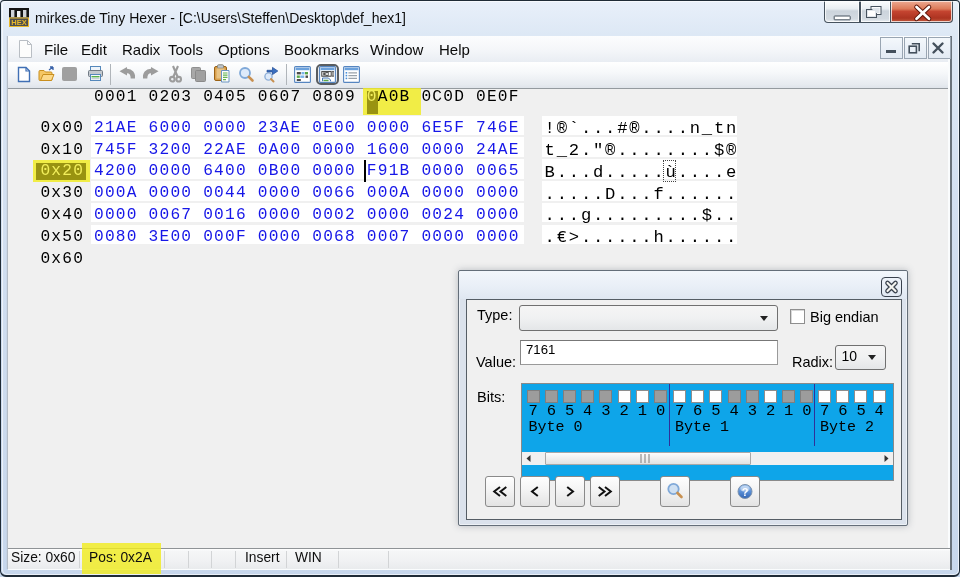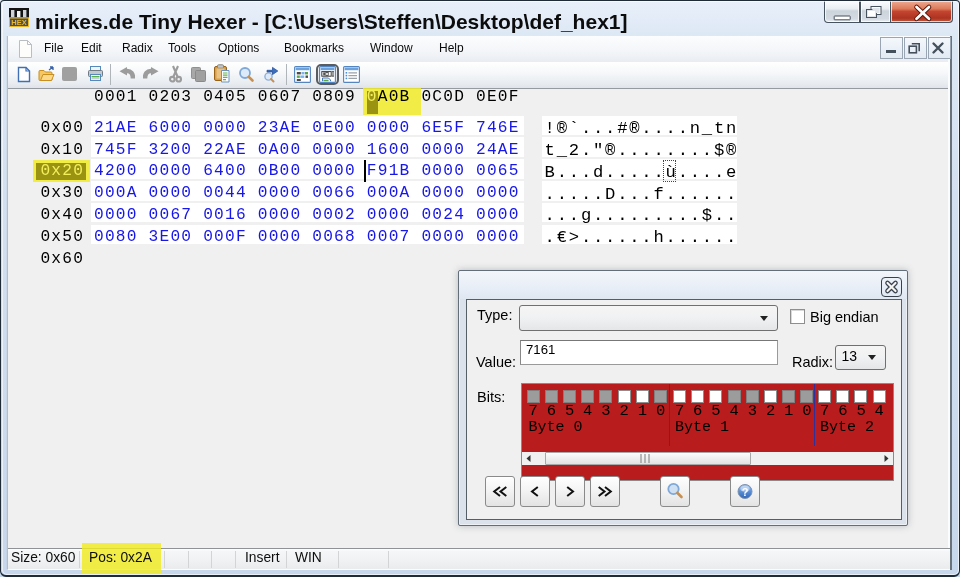--- a/index.html
+++ b/index.html
@@ -1,26 +1,26 @@
 <!DOCTYPE html>
 <html><head><meta charset="utf-8">
 <style>
 *{margin:0;padding:0;box-sizing:border-box}
 html,body{width:960px;height:577px;overflow:hidden;font-family:"Liberation Sans",sans-serif;background:#fff;}
 .a{position:absolute;}
 #win{position:absolute;left:0;top:0;width:960px;height:577px;
  background:linear-gradient(180deg,#e9f0fa 0%,#dde8f5 6%,#d3e0f1 34%,#c7d7ec 100%);padding-left:44px;}
 #outline{position:absolute;left:0;top:0;width:960px;height:577px;border-style:solid;border-color:#1f2b36;border-width:1px 1.7px 2.5px 1.5px;border-radius:4px 4px 6px 6px;z-index:400;pointer-events:none;}
 #inline{position:absolute;left:1.5px;top:1px;width:957px;height:573.5px;border:1px solid rgba(255,255,255,.62);border-radius:3px 3px 5px 5px;z-index:399;pointer-events:none;}
-#title{position:absolute;left:35px;top:10px;font-size:21px;color:#0c0c0c;z-index:5;font-weight:bold;}
+#title{position:absolute;left:35px;top:10px;font-size:14px;color:#0c0c0c;z-index:5;}
 .cbtn{position:absolute;top:0;height:23px;border:1px solid #46525e;border-top:none;z-index:6;
  background:linear-gradient(180deg,#feffff 0%,#e9eef2 40%,#ccd4dc 50%,#d3dae1 85%,#e8edf2 100%);box-shadow:inset 0 0 0 1px rgba(255,255,255,.75);}
 #client{position:absolute;left:8px;top:36px;width:940.3px;height:532.5px;background:#f0f0f0;box-shadow:-1.2px 0 0 #b4bcc6;}
 #menubar{position:absolute;left:8px;top:36px;width:940.3px;height:26px;background:linear-gradient(180deg,#fcfdfe 0%,#f4f6f9 55%,#e9edf3 100%);z-index:2;}
-.mitem{position:absolute;top:5px;font-size:12px;color:#0a0a0a;z-index:3;}
+.mitem{position:absolute;top:5px;font-size:15px;color:#0a0a0a;z-index:3;}
 .mdib{position:absolute;top:1px;width:23px;height:22px;border:1px solid #99a5b2;background:linear-gradient(180deg,#f4f8fc,#e2eaf3);z-index:3;}
 #toolbar{position:absolute;left:8px;top:62px;width:940.3px;height:27px;border-bottom:1px solid #949a9f;
  background:linear-gradient(180deg,#ffffff 0%,#f6f8fa 40%,#e7ebf0 85%,#dfe4ea 100%);z-index:2;}
 .tsep{position:absolute;top:2px;width:1px;height:21px;background:#b0b5ba;}
 .ticon{position:absolute;z-index:3;}
 #status{position:absolute;left:8px;top:548px;width:942.3px;height:20.5px;border-top:1.4px solid #8f9396;box-shadow:inset 0 1.2px 0 #fdfdfd;
  background:linear-gradient(180deg,#f6f7f8 0%,#f0f1f3 60%,#e9ebed 100%);z-index:2;}
 .ssep{position:absolute;top:550.5px;width:1px;height:17px;background:#d2d4d6;z-index:3;}
 .stext{position:absolute;font-size:13.8px;color:#0e0e0e;z-index:6;}
 .band{position:absolute;background:#fff;z-index:1;}
@@ -270,23 +270,23 @@
 <div class="dlab" style="left:17px;top:82.5px;">Value:</div>
 <div class="dlab" style="left:333px;top:82.5px;">Radix:</div>
 <div class="dlab" style="left:18px;top:117.5px;">Bits:</div>
 <div class="combo" style="left:59.5px;top:34px;width:259px;height:26px;"></div>
 <div class="carrow" style="left:301px;top:44.5px;"></div>
 <div class="a" style="left:330.5px;top:38px;width:15px;height:15px;background:#fff;border:1px solid #8e8e8e;box-shadow:inset 1px 1px 0 #d8d8d8;"></div>
 <div class="dlab" style="left:351px;top:37.5px;">Big endian</div>
 <div class="tbox" style="left:60.5px;top:69px;width:258px;height:24.5px;"></div>
 <div class="a" style="left:67px;top:70.5px;font-size:13.2px;color:#000;z-index:4;">7161</div>
 <div class="combo" style="left:375.5px;top:74px;width:51px;height:25px;"></div>
-<div class="ctext" style="left:382.5px;top:77px;font-size:14px;">13</div>
+<div class="ctext" style="left:382.5px;top:77px;font-size:14px;">10</div>
 <div class="carrow" style="left:409px;top:84px;"></div>
-<div class="a" style="left:61.5px;top:112px;width:373px;height:98px;background:#b91c1c;border:1px solid #8a8a8a;">
+<div class="a" style="left:61.5px;top:112px;width:373px;height:98px;background:#0ea5e9;border:1px solid #8a8a8a;">
 <div class="cb cbon" style="left:5.0px;top:5.5px;"></div>
 <div class="cb cbon" style="left:23.2px;top:5.5px;"></div>
 <div class="cb cbon" style="left:41.4px;top:5.5px;"></div>
 <div class="cb cbon" style="left:59.6px;top:5.5px;"></div>
 <div class="cb cbon" style="left:77.8px;top:5.5px;"></div>
 <div class="cb" style="left:96.0px;top:5.5px;"></div>
 <div class="cb" style="left:114.2px;top:5.5px;"></div>
 <div class="cb cbon" style="left:132.4px;top:5.5px;"></div>
 <div class="cb" style="left:151.4px;top:5.5px;"></div>
 <div class="cb" style="left:169.6px;top:5.5px;"></div>

